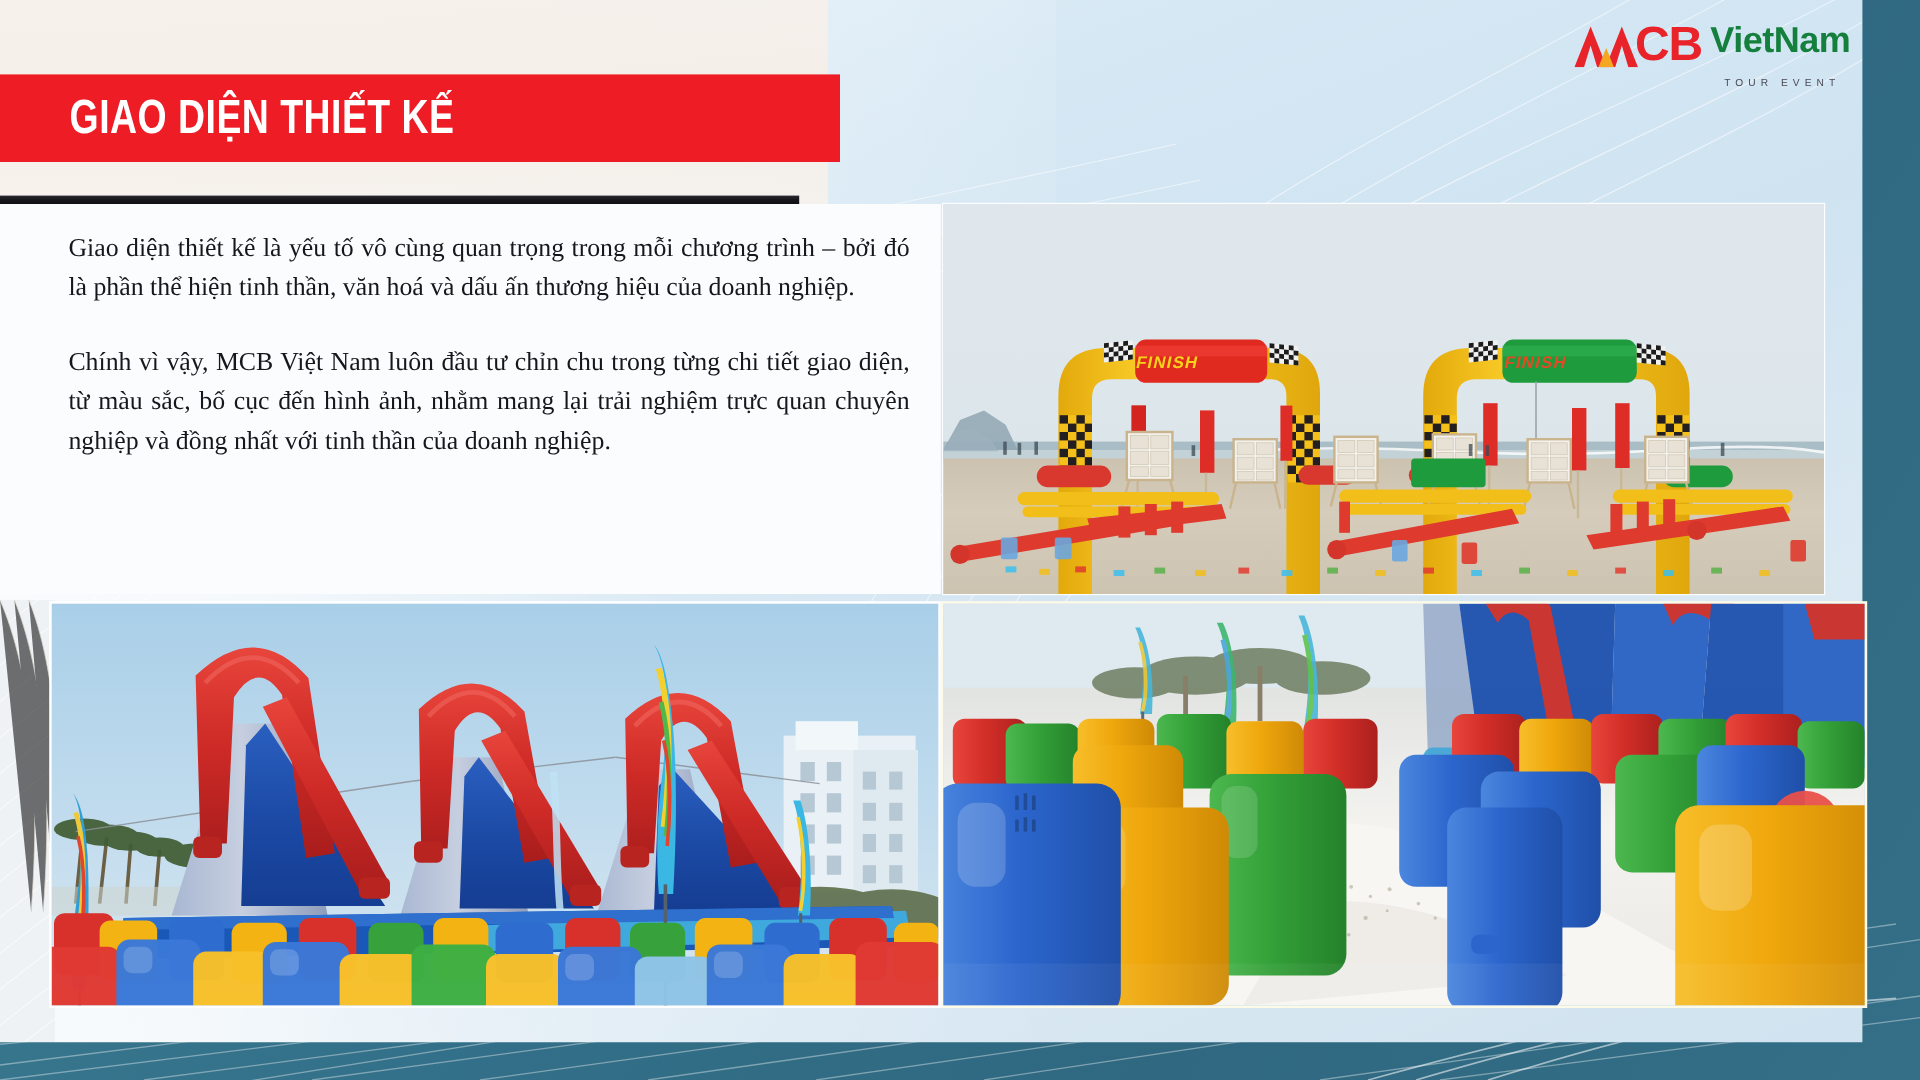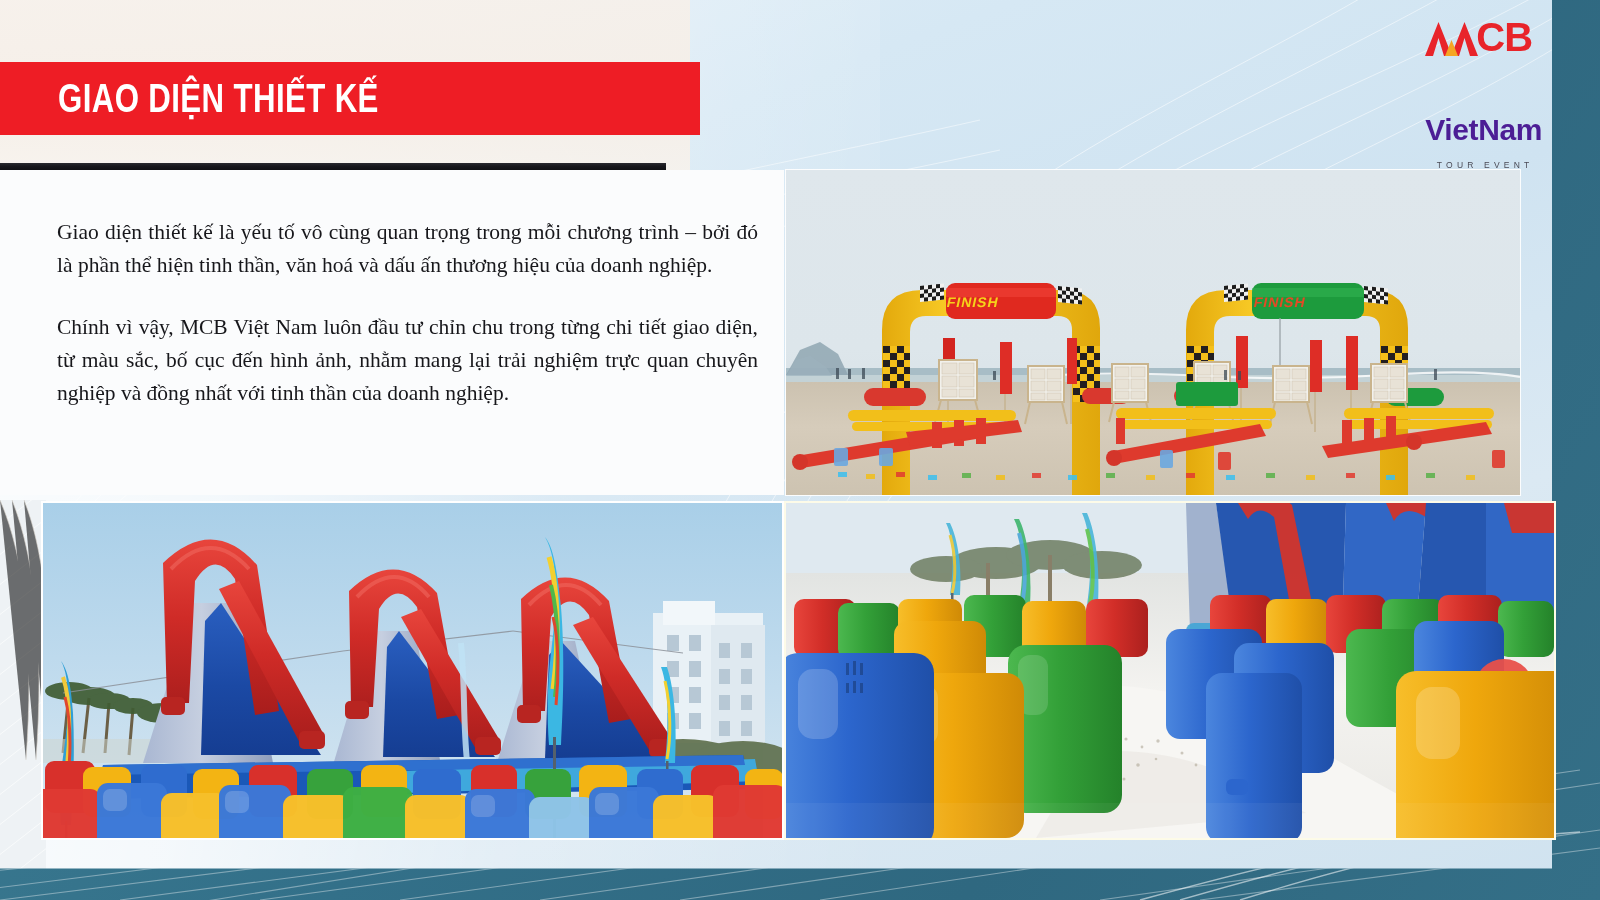--- a/index.html
+++ b/index.html
@@ -42,37 +42,36 @@
   .bg-warmband{
     position:absolute; left:0; top:0; width:690px; height:170px;
     background:linear-gradient(180deg, rgba(246,240,234,.92) 0%, rgba(245,238,231,.95) 60%, rgba(247,242,236,.9) 100%);
   }
 
   
   .logo{
     position:absolute; right:58px; top:16px;
     display:flex; align-items:flex-start; gap:7px;
     user-select:none;
-    flex-direction:column;
   }
   .logo-mcb{
     position:relative; display:flex; align-items:center;
     height:42px;
   }
   .logo-m{ position:relative; width:53px; height:38px; }
   .logo-cb{
     font-family:"Liberation Sans", sans-serif;
     font-weight:bold; font-size:40px; color:#e8242a;
     letter-spacing:-1px; line-height:38px; margin-left:-2px;
   }
   .logo-right{ display:flex; flex-direction:column; padding-top:2px; }
   .logo-vn{
     font-family:"Liberation Sans", sans-serif;
-    font-weight:bold; font-size:30px; color:#4c1d95;
-    line-height:32px; letter-spacing:-.4px;margin-top:47px;
+    font-weight:bold; font-size:30px; color:#15803d;
+    line-height:32px; letter-spacing:-.4px;
   }
   .logo-sub{
     font-family:"Liberation Sans", sans-serif;
     font-size:8.5px; color:#4a4a55; letter-spacing:4.2px;
     text-align:center; margin-top:14px; padding-left:3px;
   }
 
   .title-banner{
     position:absolute; left:0; top:62px; width:700px; height:73px;
     background:#ee1d25;
@@ -88,21 +87,21 @@
   }
   .title-rule{
     position:absolute; left:0; top:163px; width:666px; height:7px;
     background:linear-gradient(180deg,#2a2a30 0%,#17171c 45%,#101014 100%);
   }
 
   
   .text-panel{
     position:absolute; left:0; top:170px; width:784px; height:325px;
     background:#fbfcfd;
-    padding:46px 26px 0 57px;
+    padding:20px 26px 0 57px;
   }
   .para{
     font-family:"Liberation Serif", serif;
     font-size:21.5px;
     line-height:33px;
     color:#17171b;
     text-align:justify;
     text-justify:inter-word;
   }
   .para + .para{ margin-top:29px; }

